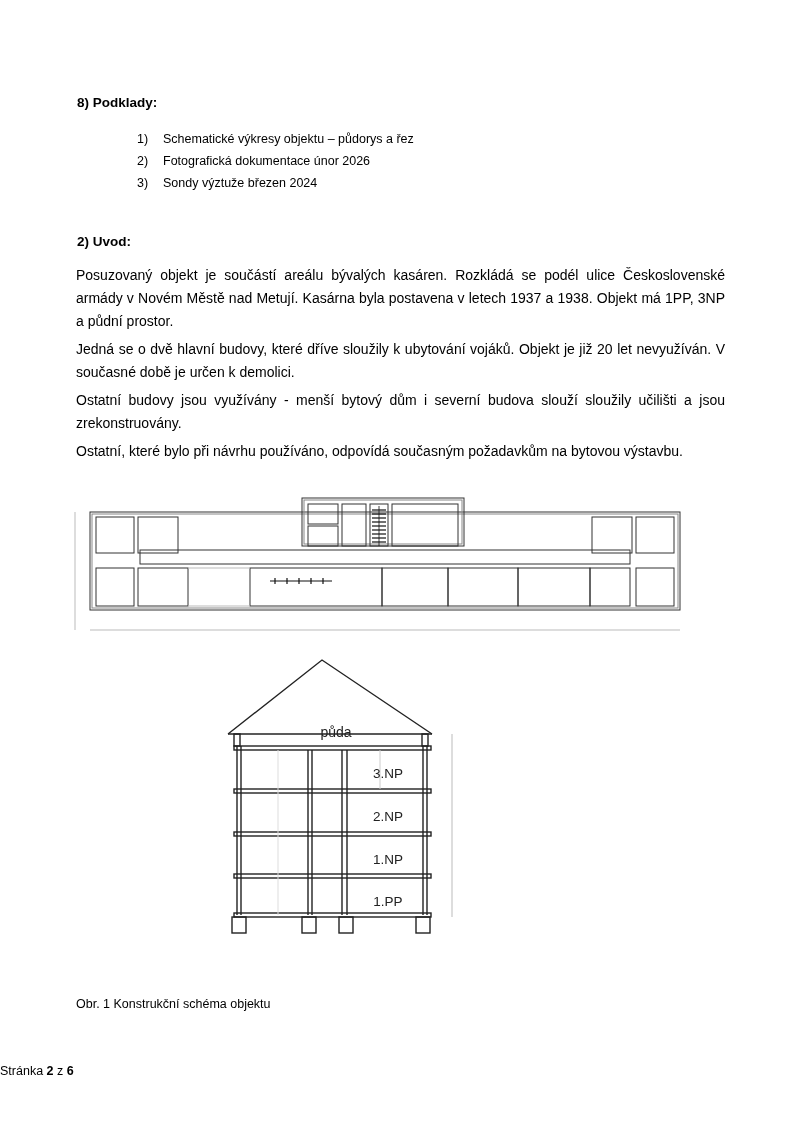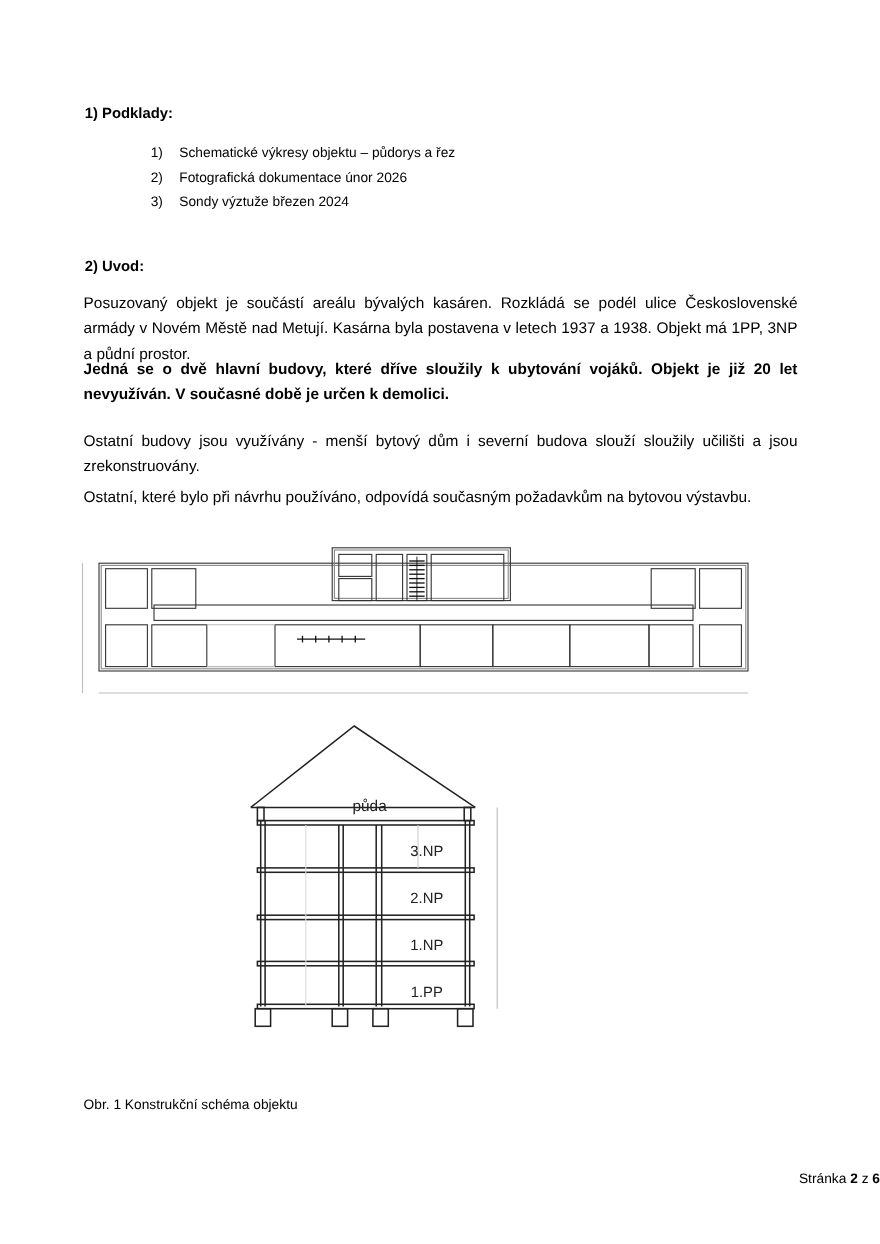--- a/index.html
+++ b/index.html
@@ -4,42 +4,42 @@
 <style>
   html, body { margin:0; padding:0; background:#ffffff; }
   body { width:800px; height:1131px; position:relative; overflow:hidden; color:#000; }
   .calibri { font-family: "Liberation Sans", sans-serif; }
   .arial { font-family: "Liberation Sans", sans-serif; }
   .h { position:absolute; left:77px; font-size:13.5px; font-weight:bold; }
   .li { position:absolute; left:97px; font-size:12.5px;margin-left:40px; }
   .li .num { display:inline-block; width:26px; }
   .p { position:absolute; left:76px; width:649px; font-size:14px; line-height:23px; text-align:justify; }
   .caption { position:absolute; left:76px; top:997px; font-size:12.5px;text-align:center; }
-  .footer { position:absolute; left:0; width:800px; top:1064px; text-align:right; font-size:12.5px; }
+  .footer { position:absolute; left:0; width:800px; top:1064px; text-align:left; font-size:12.5px; }
   svg text { font-family: "Liberation Sans", sans-serif; }
 </style>
 </head>
 <body>
 
-<div class="h calibri" style="top:95px;">1) Podklady:</div>
+<div class="h calibri" style="top:95px;">8) Podklady:</div>
 
 <div class="li calibri" style="top:132px;">
   <span class="num">1)</span><span>Schematické výkresy objektu – půdorys a řez</span>
 </div>
 <div class="li calibri" style="top:154px;">
   <span class="num">2)</span><span>Fotografická dokumentace únor 2026</span>
 </div>
 <div class="li calibri" style="top:176px;">
   <span class="num">3)</span><span>Sondy výztuže březen 2024</span>
 </div>
 
 <div class="h calibri" style="top:234px;">2) Uvod:</div>
 
 <div class="p arial" style="top:264px;">Posuzovaný objekt je součástí areálu bývalých kasáren.  Rozkládá se podél  ulice Československé armády v Novém Městě nad Metují. Kasárna byla postavena v letech 1937 a 1938. Objekt má 1PP, 3NP a půdní prostor.</div>
-<div class="p arial" style="top:324px;font-weight:bold;">Jedná se o dvě hlavní budovy, které dříve sloužily k ubytování vojáků. Objekt je již 20 let nevyužíván. V současné době je určen k demolici.</div>
+<div class="p arial" style="top:338px;">Jedná se o dvě hlavní budovy, které dříve sloužily k ubytování vojáků. Objekt je již 20 let nevyužíván. V současné době je určen k demolici.</div>
 <div class="p arial" style="top:389px;">Ostatní budovy jsou využívány - menší bytový dům i severní budova slouží sloužily učilišti a jsou zrekonstruovány.</div>
 <div class="p arial" style="top:440px;">Ostatní, které bylo při návrhu používáno, odpovídá současným požadavkům na bytovou výstavbu.</div>
 
 <svg style="position:absolute;left:70px;top:490px;" width="630" height="150" viewBox="0 0 630 150">
   <g fill="none" stroke="#333" stroke-width="1">
 
     <rect x="20" y="22" width="590" height="98"></rect>
     <rect x="22" y="24" width="586" height="94" stroke="#888"></rect>
 
     <rect x="232" y="8" width="162" height="48"></rect>

